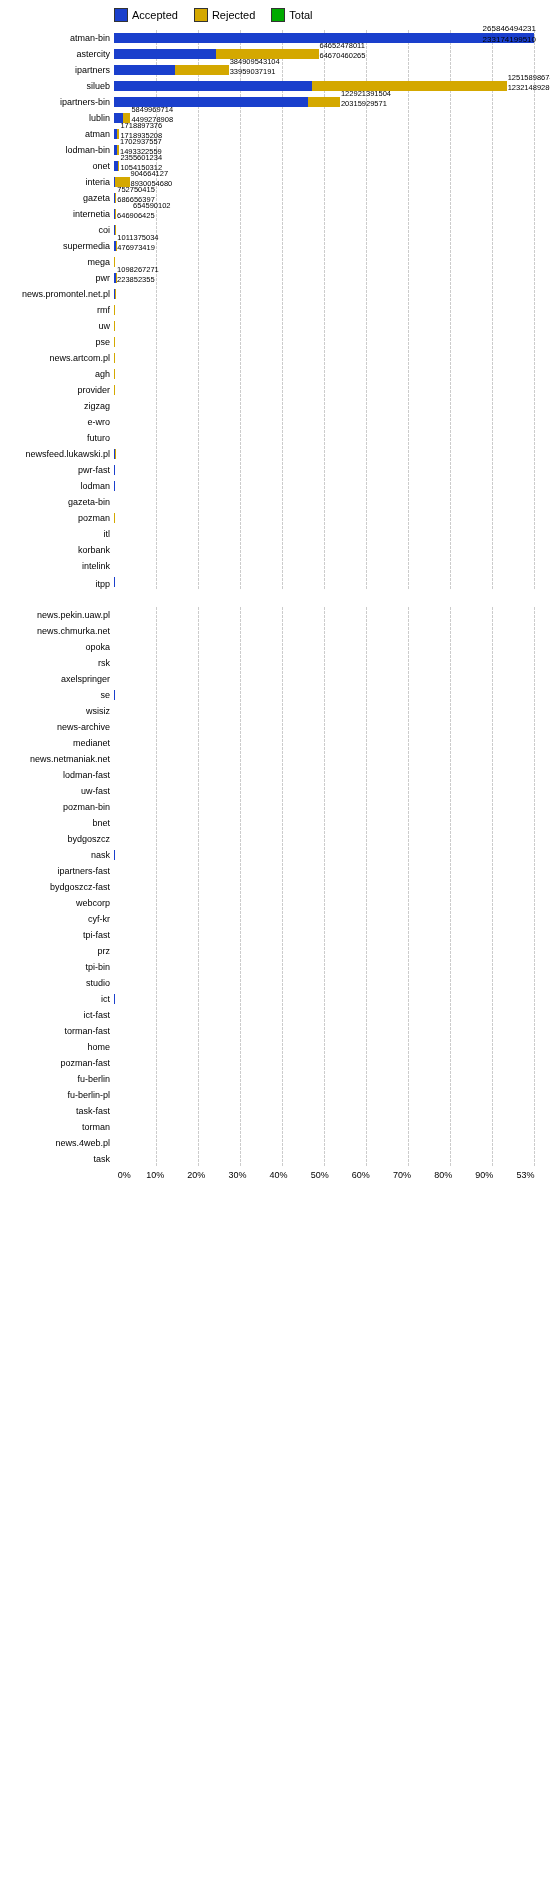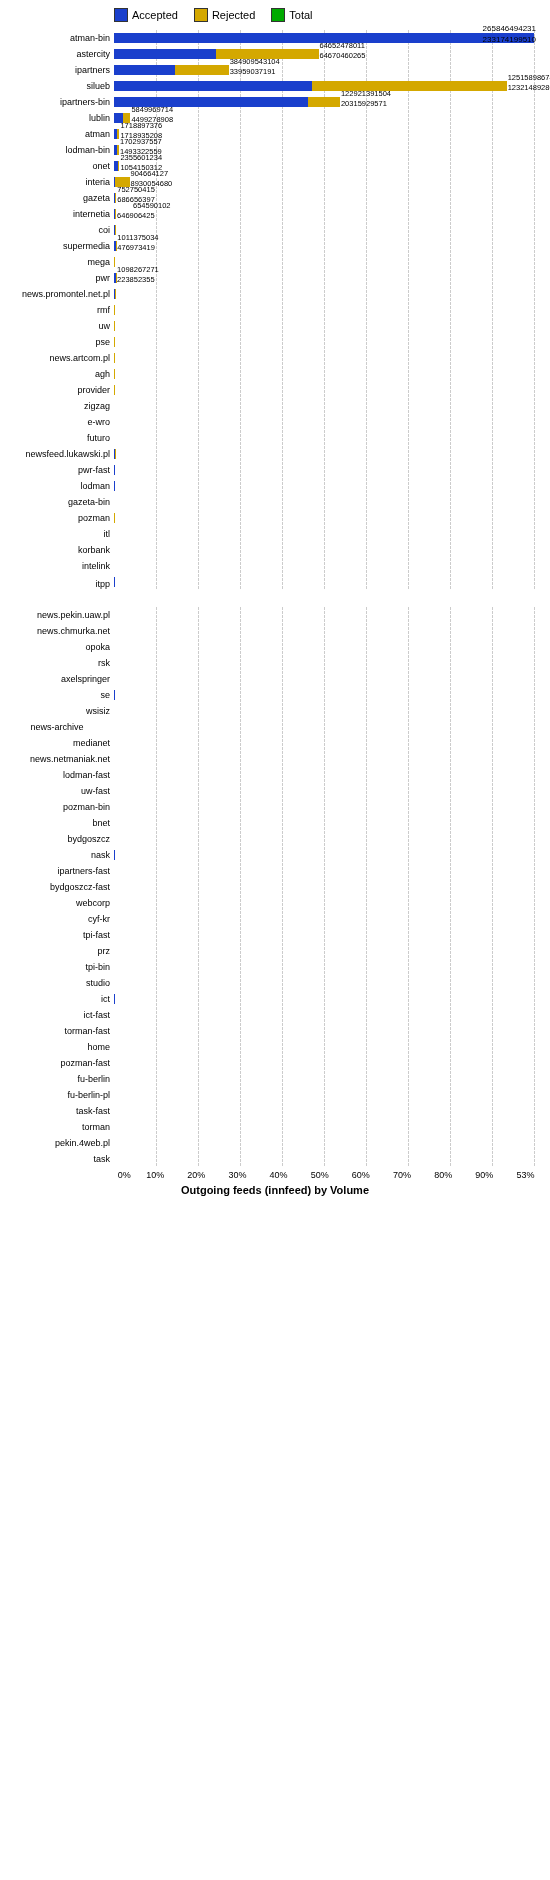--- a/index.html
+++ b/index.html
@@ -871,21 +871,21 @@
           <div style="position: absolute; left: 336px; top: 0px; bottom: 0px; border-left: 1px dashed rgb(204, 204, 204); z-index: 0;"></div>
           <div style="position: absolute; left: 378px; top: 0px; bottom: 0px; border-left: 1px dashed rgb(204, 204, 204); z-index: 0;"></div>
           <div style="position: absolute; left: 420px; top: 0px; bottom: 0px; border-left: 1px dashed rgb(204, 204, 204); z-index: 0;"></div>
           <div style="display: flex; height: 10px; position: relative; z-index: 1;">
             <div style="background: rgb(26, 63, 204); width: 0.042px; height: 10px; flex-shrink: 0;"></div>
             <div style="background: rgb(212, 168, 0); width: 0.01932px; height: 10px; flex-shrink: 0;"></div>
           </div>
         </div>
       </div>
       <div style="display: flex; align-items: center; height: 15px; margin-bottom: 1px; position: relative;">
-        <div style="width: 110px; text-align: center; padding-right: 4px; font-size: 9px; flex-shrink: 0; overflow: hidden; white-space: nowrap;">news-archive</div>
+        <div style="width: 110px; text-align: right; padding-right: 4px; font-size: 9px; flex-shrink: 0; overflow: hidden; white-space: nowrap;">news-archive</div>
         <div style="position: relative; flex: 1 1 0%; height: 100%; display: flex; align-items: center;">
           <div style="position: absolute; left: 42px; top: 0px; bottom: 0px; border-left: 1px dashed rgb(204, 204, 204); z-index: 0;"></div>
           <div style="position: absolute; left: 84px; top: 0px; bottom: 0px; border-left: 1px dashed rgb(204, 204, 204); z-index: 0;"></div>
           <div style="position: absolute; left: 126px; top: 0px; bottom: 0px; border-left: 1px dashed rgb(204, 204, 204); z-index: 0;"></div>
           <div style="position: absolute; left: 168px; top: 0px; bottom: 0px; border-left: 1px dashed rgb(204, 204, 204); z-index: 0;"></div>
           <div style="position: absolute; left: 210px; top: 0px; bottom: 0px; border-left: 1px dashed rgb(204, 204, 204); z-index: 0;"></div>
           <div style="position: absolute; left: 252px; top: 0px; bottom: 0px; border-left: 1px dashed rgb(204, 204, 204); z-index: 0;"></div>
           <div style="position: absolute; left: 294px; top: 0px; bottom: 0px; border-left: 1px dashed rgb(204, 204, 204); z-index: 0;"></div>
           <div style="position: absolute; left: 336px; top: 0px; bottom: 0px; border-left: 1px dashed rgb(204, 204, 204); z-index: 0;"></div>
           <div style="position: absolute; left: 378px; top: 0px; bottom: 0px; border-left: 1px dashed rgb(204, 204, 204); z-index: 0;"></div>
@@ -1365,21 +1365,21 @@
           <div style="position: absolute; left: 336px; top: 0px; bottom: 0px; border-left: 1px dashed rgb(204, 204, 204); z-index: 0;"></div>
           <div style="position: absolute; left: 378px; top: 0px; bottom: 0px; border-left: 1px dashed rgb(204, 204, 204); z-index: 0;"></div>
           <div style="position: absolute; left: 420px; top: 0px; bottom: 0px; border-left: 1px dashed rgb(204, 204, 204); z-index: 0;"></div>
           <div style="display: flex; height: 10px; position: relative; z-index: 1;">
             <div style="background: rgb(26, 63, 204); width: 4.15e-05px; height: 10px; flex-shrink: 0;"></div>
             <div style="background: rgb(212, 168, 0); width: 4.15e-05px; height: 10px; flex-shrink: 0;"></div>
           </div>
         </div>
       </div>
       <div style="display: flex; align-items: center; height: 15px; margin-bottom: 1px; position: relative;">
-        <div style="width: 110px; text-align: right; padding-right: 4px; font-size: 9px; flex-shrink: 0; overflow: hidden; white-space: nowrap;">pekin.4web.pl</div>
+        <div style="width: 110px; text-align: right; padding-right: 4px; font-size: 9px; flex-shrink: 0; overflow: hidden; white-space: nowrap;">news.4web.pl</div>
         <div style="position: relative; flex: 1 1 0%; height: 100%; display: flex; align-items: center;">
           <div style="position: absolute; left: 42px; top: 0px; bottom: 0px; border-left: 1px dashed rgb(204, 204, 204); z-index: 0;"></div>
           <div style="position: absolute; left: 84px; top: 0px; bottom: 0px; border-left: 1px dashed rgb(204, 204, 204); z-index: 0;"></div>
           <div style="position: absolute; left: 126px; top: 0px; bottom: 0px; border-left: 1px dashed rgb(204, 204, 204); z-index: 0;"></div>
           <div style="position: absolute; left: 168px; top: 0px; bottom: 0px; border-left: 1px dashed rgb(204, 204, 204); z-index: 0;"></div>
           <div style="position: absolute; left: 210px; top: 0px; bottom: 0px; border-left: 1px dashed rgb(204, 204, 204); z-index: 0;"></div>
           <div style="position: absolute; left: 252px; top: 0px; bottom: 0px; border-left: 1px dashed rgb(204, 204, 204); z-index: 0;"></div>
           <div style="position: absolute; left: 294px; top: 0px; bottom: 0px; border-left: 1px dashed rgb(204, 204, 204); z-index: 0;"></div>
           <div style="position: absolute; left: 336px; top: 0px; bottom: 0px; border-left: 1px dashed rgb(204, 204, 204); z-index: 0;"></div>
           <div style="position: absolute; left: 378px; top: 0px; bottom: 0px; border-left: 1px dashed rgb(204, 204, 204); z-index: 0;"></div>
@@ -1412,14 +1412,13 @@
       <span style="width: 42px; font-size: 9px; text-align: center; display: inline-block;">30%</span>
       <span style="width: 42px; font-size: 9px; text-align: center; display: inline-block;">40%</span>
       <span style="width: 42px; font-size: 9px; text-align: center; display: inline-block;">50%</span>
       <span style="width: 42px; font-size: 9px; text-align: center; display: inline-block;">60%</span>
       <span style="width: 42px; font-size: 9px; text-align: center; display: inline-block;">70%</span>
       <span style="width: 42px; font-size: 9px; text-align: center; display: inline-block;">80%</span>
       <span style="width: 42px; font-size: 9px; text-align: center; display: inline-block;">90%</span>
       <span style="width: 42px; font-size: 9px; text-align: center; display: inline-block;">53%</span>
     </div>
 
-  <div style="text-align:center;font-size:11px;font-weight:bold;margin-top:4px;">Outgoing feeds (innfeed) by Volume</div>
 </div>
 
 </body></html>

